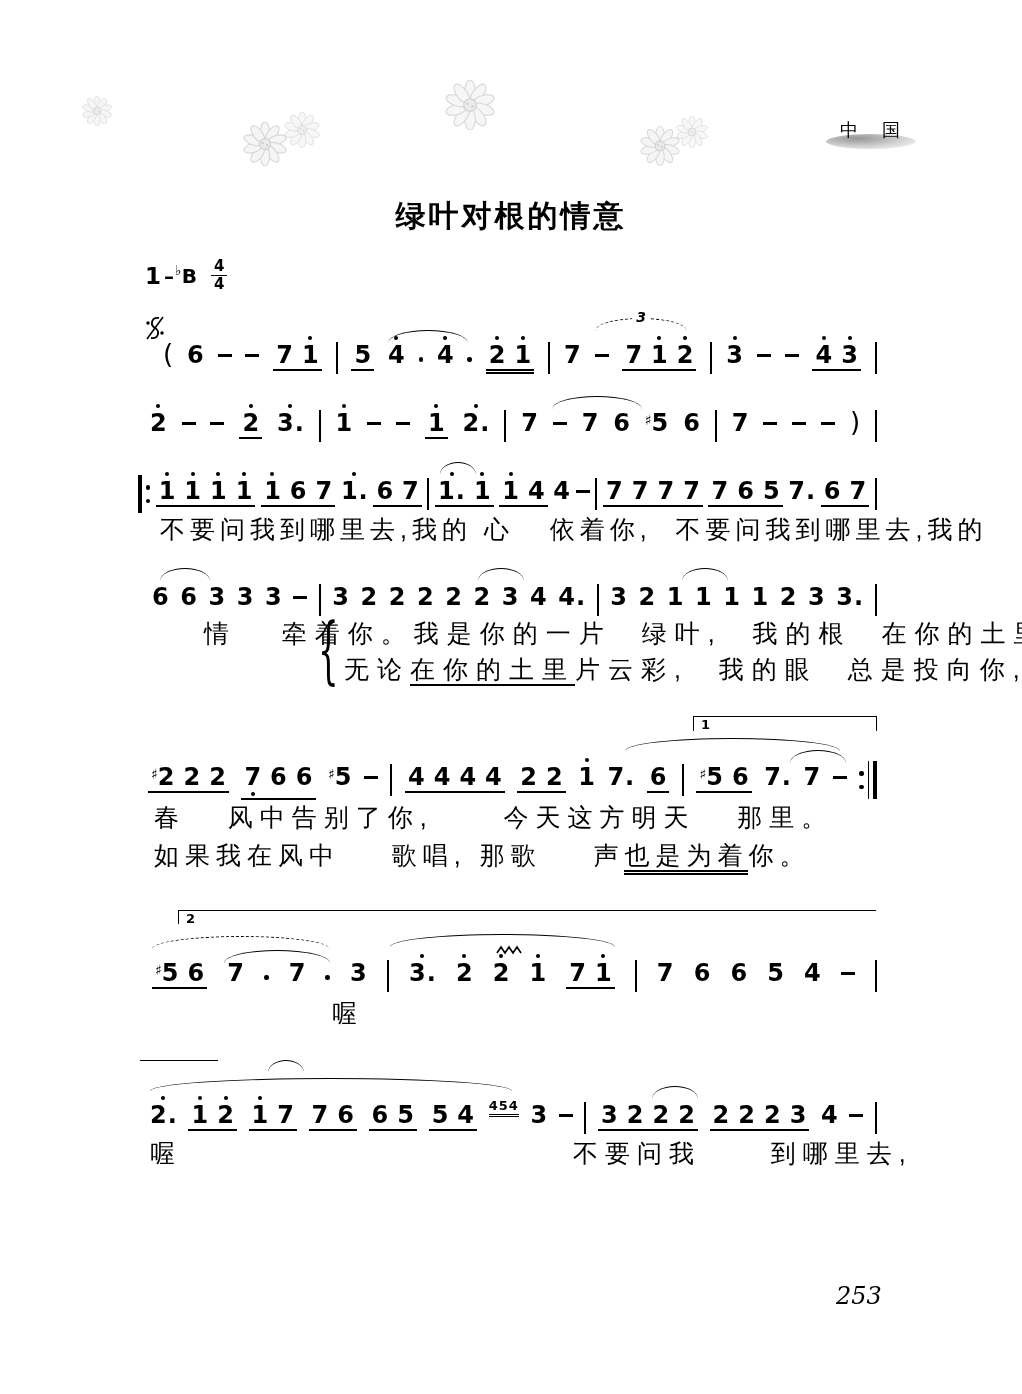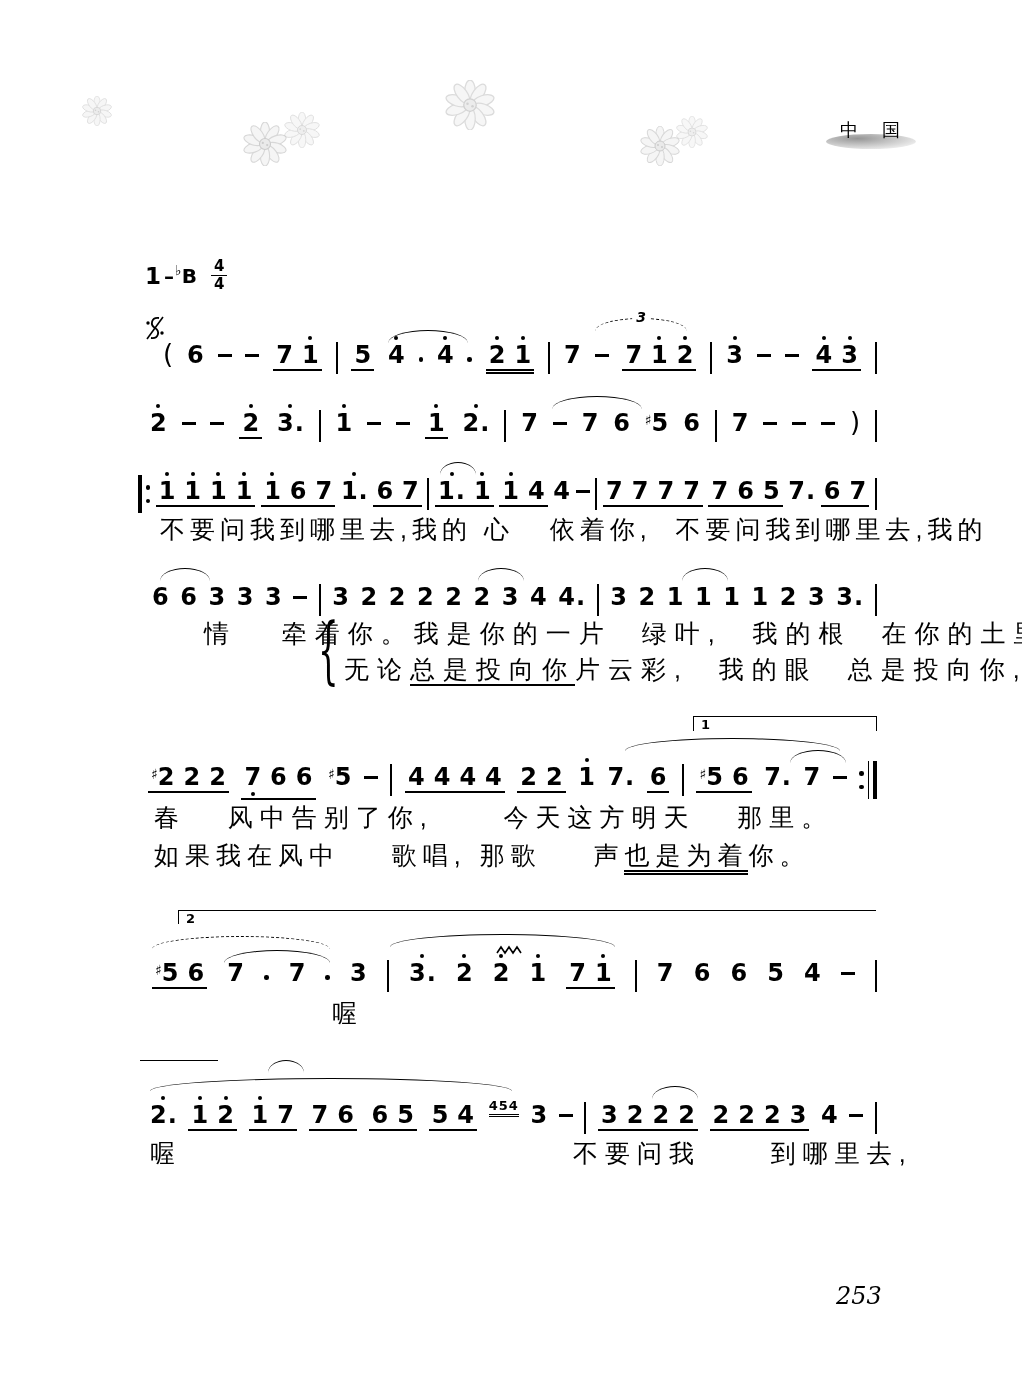--- a/index.html
+++ b/index.html
@@ -160,20 +160,21 @@
           <ellipse cx="20" cy="9" rx="4.2" ry="9" fill="#ececec" stroke="#b0b0b0" stroke-width="1" transform="rotate(324 20 20)"></ellipse>
           <circle cx="20" cy="20" r="5" fill="#d6d6d6" stroke="#9a9a9a" stroke-width="1"></circle>
           <circle cx="18" cy="19" r="1" fill="#9a9a9a"></circle>
           <circle cx="22" cy="21" r="1" fill="#9a9a9a"></circle>
         </svg></div>
     </div>
 
   <div class="badge-ellipse"></div>
   <div class="badge-text">中国</div>
 
+  <h1 class="title">绿叶对根的情意</h1>
 
   <div class="keysig">
     <span class="k-tonic">1</span>
     <span class="k-eq">–</span>
     <span class="k-flat">♭</span>
     <span class="k-letter">B</span>
     <span class="meter">
       <span class="m-top">4</span>
       <span class="m-bot">4</span>
     </span>
@@ -1004,21 +1005,21 @@
         </span>
         <span class="ncell">
           <span class="dash"></span>
         </span>
         <span class="ncell">
           <span class="bar"></span>
         </span>
       </div>
       <div class="lyric" style="left: 160px; top: 516px; letter-spacing: 5px;"><span>不要问我到哪里去,我的 心   依着你,  不要问我到哪里去,我的</span></div>
       <div class="lyric" style="left: 156px; top: 620px; letter-spacing: 8px; margin-left: 48px;"><span>情   牵着你。我是你的一片  绿叶,  我的根  在你的土里,</span></div>
-      <div class="lyric" style="left: 344px; top: 656px; letter-spacing: 8px;"><span>无论</span><span class="lu1">总是投向你</span><span>片云彩,  我的眼  总是投向你,</span></div>
+      <div class="lyric" style="left: 344px; top: 656px; letter-spacing: 8px;"><span>无论</span><span class="lu1">在你的土里</span><span>片云彩,  我的眼  总是投向你,</span></div>
       <div class="lyric" style="left: 154px; top: 804px; letter-spacing: 7px; text-align: center;"><span>春   风中告别了你,     今天这方明天   那里。</span></div>
       <div class="lyric" style="left: 154px; top: 842px; letter-spacing: 6px;"><span>如果我在风中    歌唱, 那歌    声</span><span class="lu2">也是为着</span><span>你。</span></div>
       <div class="lyric" style="left: 332px; top: 1000px; letter-spacing: 0px;"><span>喔</span></div>
       <div class="lyric" style="left: 150px; top: 1140px; letter-spacing: 0px;"><span>喔</span></div>
       <div class="lyric" style="left: 573px; top: 1140px; letter-spacing: 7px;"><span>不要问我     到哪里去,</span></div>
       <div class="ov" style="left: 144px; top: 314px;"><svg width="22" height="28" viewBox="0 0 22 28">
           <line x1="3" y1="25" x2="19" y2="3" stroke="#000" stroke-width="1.6"></line>
           <path d="M15 4 C7 3 6 11 11 14 C16 17 15 25 7 24" fill="none" stroke="#000" stroke-width="1.8"></path>
           <circle cx="4" cy="9" r="1.7" fill="#000"></circle>
           <circle cx="18" cy="19" r="1.7" fill="#000"></circle>

